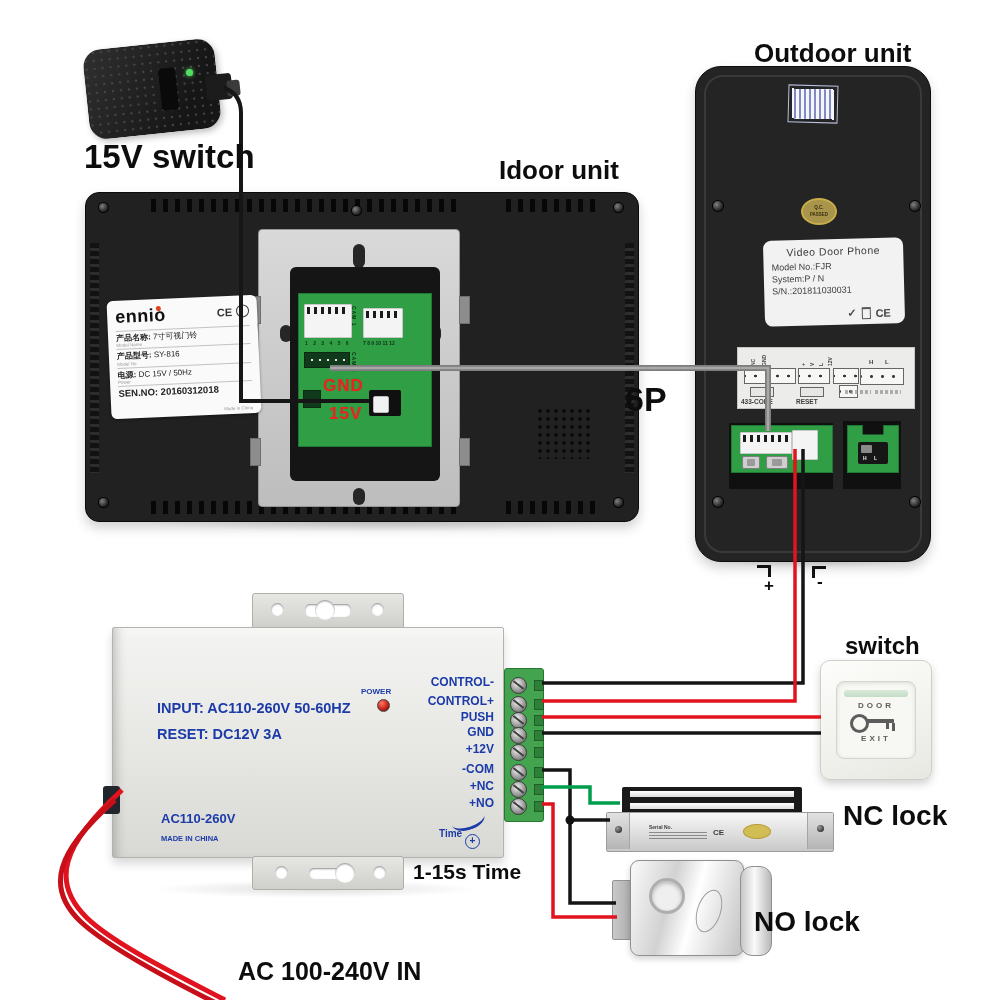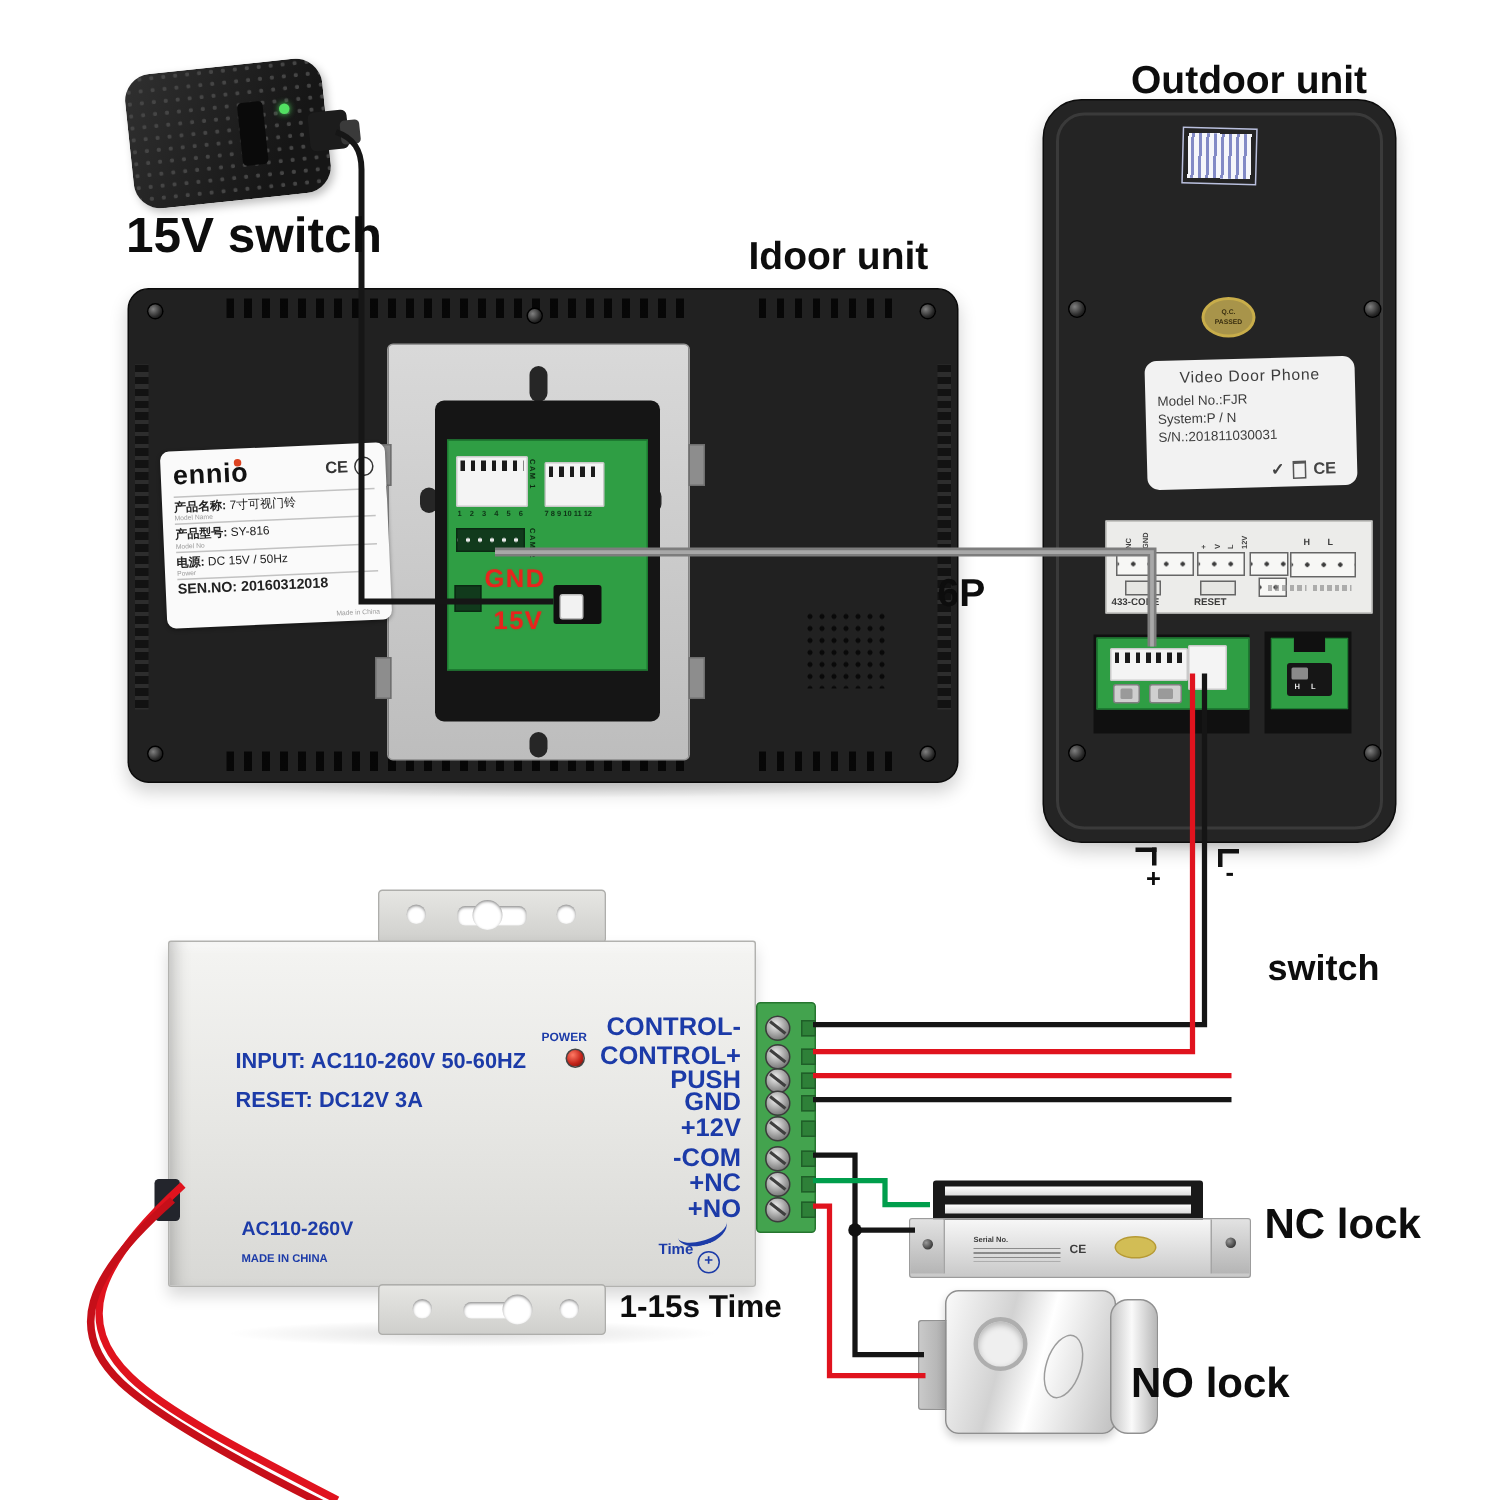--- a/index.html
+++ b/index.html
@@ -98,21 +98,21 @@
            background:linear-gradient(180deg,#f4f4f2 0%,#e6e6e3 55%,#d8d8d5 100%);
            box-shadow:inset 10px 0 12px -8px rgba(0,0,0,.25), inset 0 8px 8px -6px rgba(255,255,255,.9), 0 6px 10px rgba(0,0,0,.15);}
   .blue{color:#1c3ba8;font-weight:700;position:absolute;white-space:nowrap;}
   .led{position:absolute;width:11px;height:11px;border-radius:50%;border:1px solid #444;
        background:radial-gradient(circle at 35% 30%,#ff7a64,#c3241a 55%,#6d0f08);}
   .tblock{left:504px;top:668px;width:38px;height:152px;background:#43a34e;border:1px solid #26762f;border-radius:3px;}
   .tscrew{position:absolute;left:5px;width:15px;height:15px;border-radius:50%;border:1px solid #3c3c3c;
           background:radial-gradient(circle at 40% 35%,#f0f0f0,#9a9a9a 55%,#585858);}
   .tscrew::after{content:"";position:absolute;left:1px;right:1px;top:6px;height:2px;background:#3f3f3f;transform:rotate(38deg);}
   .tnotch{position:absolute;left:29px;width:8px;height:9px;background:#2e8038;border:1px solid #1f5f28;}
-  .term{position:absolute;font-size:17px;font-weight:700;color:#1c3ba8;right:506px;white-space:nowrap;}
+  .term{position:absolute;font-size:12px;font-weight:700;color:#1c3ba8;right:506px;white-space:nowrap;}
   .time-arc{position:absolute;width:34px;height:17px;border-bottom:3px solid #1c3ba8;border-radius:50%;transform:rotate(-18deg);}
   .time-dial{position:absolute;width:13px;height:13px;border:1.5px solid #1c3ba8;border-radius:50%;
              color:#1c3ba8;font-size:10px;font-weight:700;text-align:center;line-height:12px;}
   .acgrommet{position:absolute;left:103px;top:786px;width:17px;height:28px;background:#23252c;border-radius:3px;}
   
   .swplate{left:820px;top:660px;width:110px;height:118px;border-radius:10px;border:1px solid #cfcfc8;
            background:linear-gradient(160deg,#fdfdfb,#e8e8e3);box-shadow:0 4px 8px rgba(0,0,0,.18);}
   .swinner{position:absolute;left:15px;top:20px;width:78px;height:76px;border-radius:8px;border:1px solid #d5d5cf;
            background:#f7f7f3;box-shadow:inset 0 1px 4px rgba(0,0,0,.12);}
   .swstrip{position:absolute;left:7px;top:8px;right:7px;height:7px;border-radius:3px;
@@ -351,20 +351,31 @@
 
   <div class="term" style="top:675px;">CONTROL-</div>
   <div class="term" style="top:694px;">CONTROL+</div>
   <div class="term" style="top:710px;">PUSH</div>
   <div class="term" style="top:725px;">GND</div>
   <div class="term" style="top:742px;">+12V</div>
   <div class="term" style="top:762px;text-align:right;">-COM</div>
   <div class="term" style="top:779px;">+NC</div>
   <div class="term" style="top:796px;">+NO</div>
 
+  <div class="a swplate">
+    <div class="swinner">
+      <div class="swstrip"></div>
+      <div class="swtxt" style="top:19px;">DOOR</div>
+      <div class="keyring"></div>
+      <div class="keystem"></div>
+      <div class="keytooth" style="left:49px;top:41px;width:3px;height:6px;"></div>
+      <div class="keytooth" style="left:55px;top:41px;width:3px;height:8px;"></div>
+      <div class="swtxt" style="top:52px;">EXIT</div>
+    </div>
+  </div>
 
   <div class="a nc-arm">
     <div class="nc-strip" style="top:4px;"></div>
     <div class="nc-strip" style="top:16px;"></div>
   </div>
   <div class="a nc-body">
     <div class="nc-cap" style="left:0;"></div>
     <div class="nc-cap" style="left:200px;width:25px;border-right:none;border-left:1px solid #a5a5a5;"></div>
     <div class="sscrew" style="left:8px;top:13px;"></div>
     <div class="sscrew" style="left:210px;top:12px;"></div>
@@ -402,18 +413,19 @@
 
     <path d="M 542 804 L 553 804 L 553 917 L 617 917" fill="none" stroke="#e0131e" stroke-width="3.5"></path>
 
     <path d="M 122 790 C 62 845 50 882 87 918 C 113 943 171 972 225 1000" fill="none" stroke="#e0131e" stroke-width="5"></path>
     <path d="M 115 800 C 56 852 45 888 81 922 C 107 946 164 977 218 1004" fill="none" stroke="#c60f19" stroke-width="5"></path>
   </svg>
 
   <div class="lab" style="left:84px;top:138px;font-size:33px;">15V switch</div>
   <div class="lab" style="left:499px;top:155px;font-size:26px;">Idoor unit</div>
   <div class="lab" style="left:754px;top:38px;font-size:26px;">Outdoor unit</div>
-  <div class="lab" style="left:625px;top:380px;font-size:26px;">6P</div>
+  <div class="lab" style="left:625px;top:380px;font-size:34px;">6P</div>
   <div class="lab" style="left:845px;top:632px;font-size:24px;">switch</div>
   <div class="lab" style="left:843px;top:800px;font-size:28px;">NC lock</div>
   <div class="lab" style="left:754px;top:906px;font-size:28px;">NO lock</div>
   <div class="lab" style="left:413px;top:860px;font-size:21px;">1-15s Time</div>
+  <div class="lab" style="left:238px;top:957px;font-size:25px;">AC 100-240V IN</div>
 </div>
 
 </body></html>

